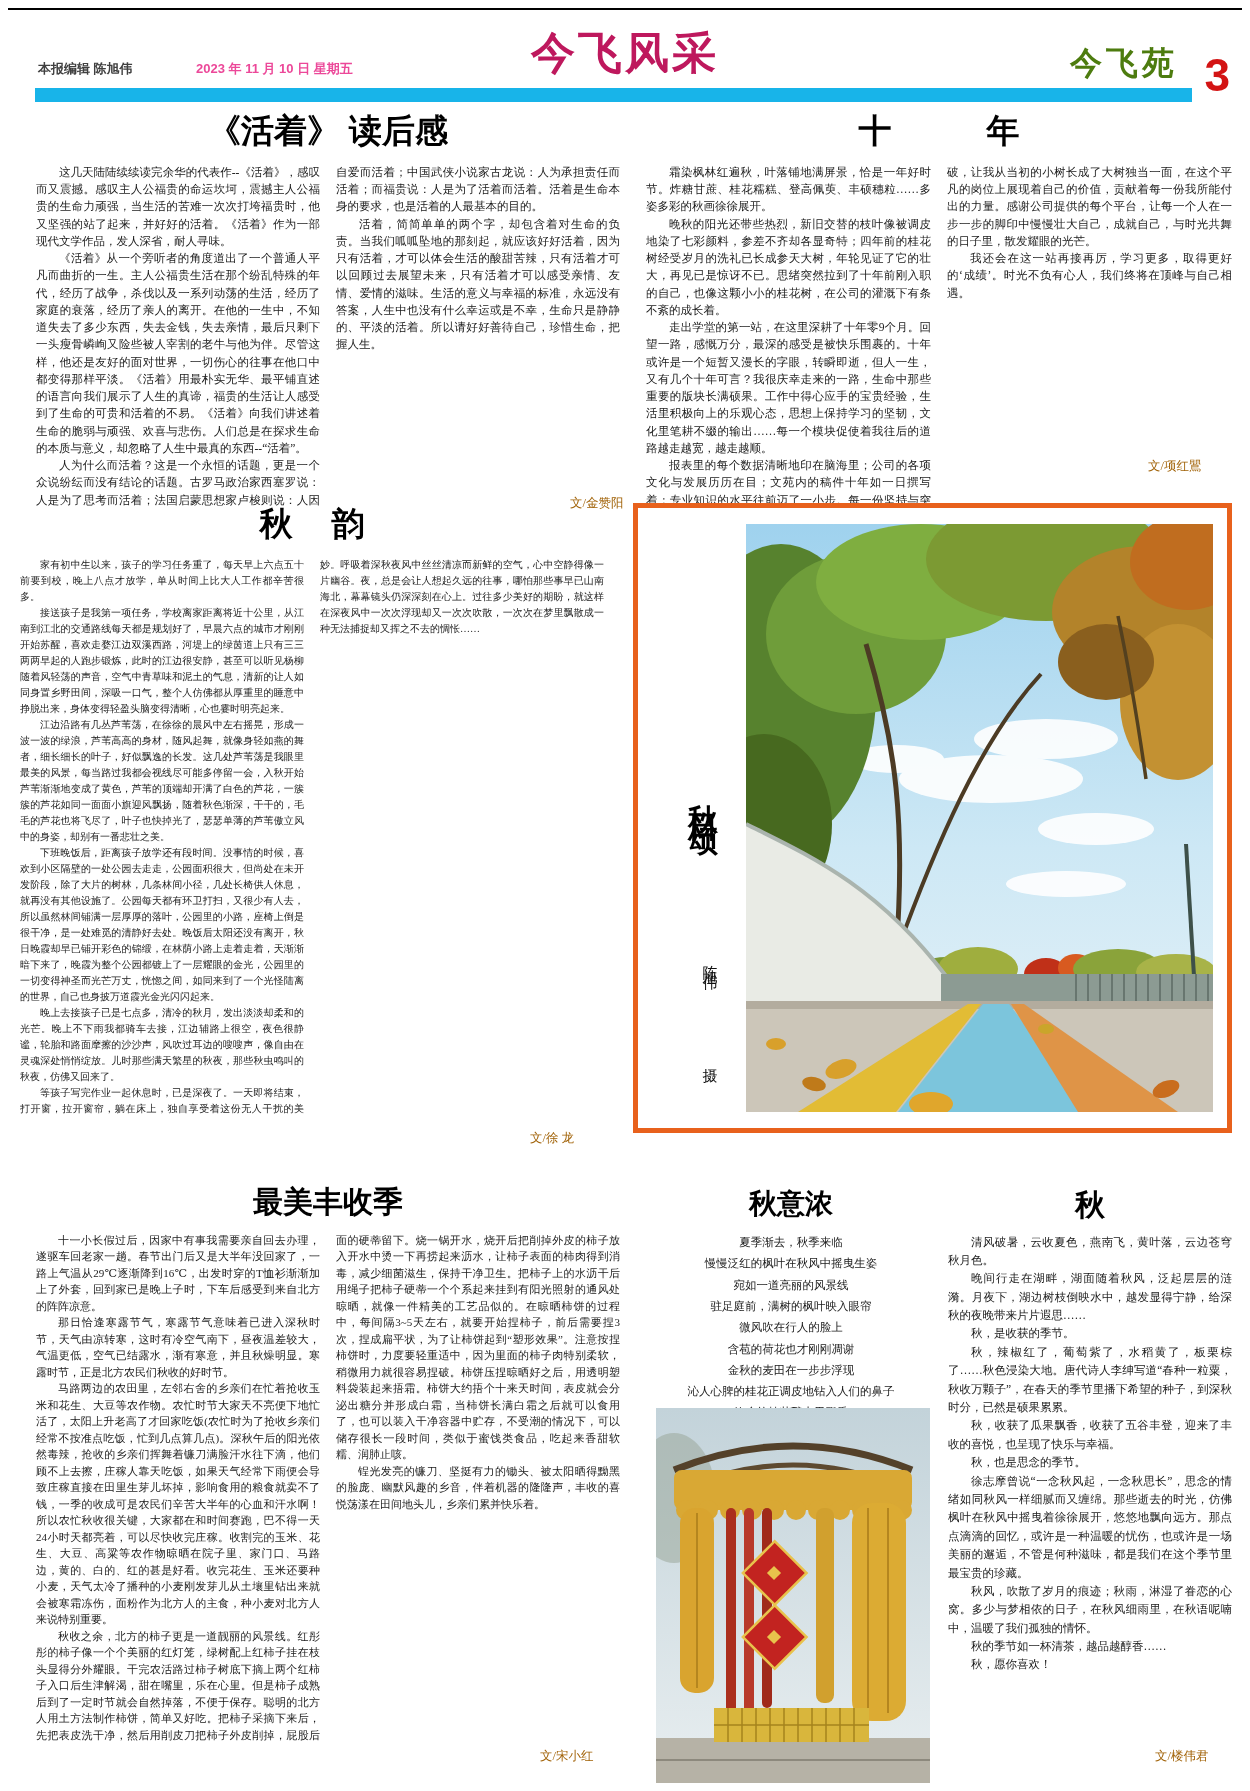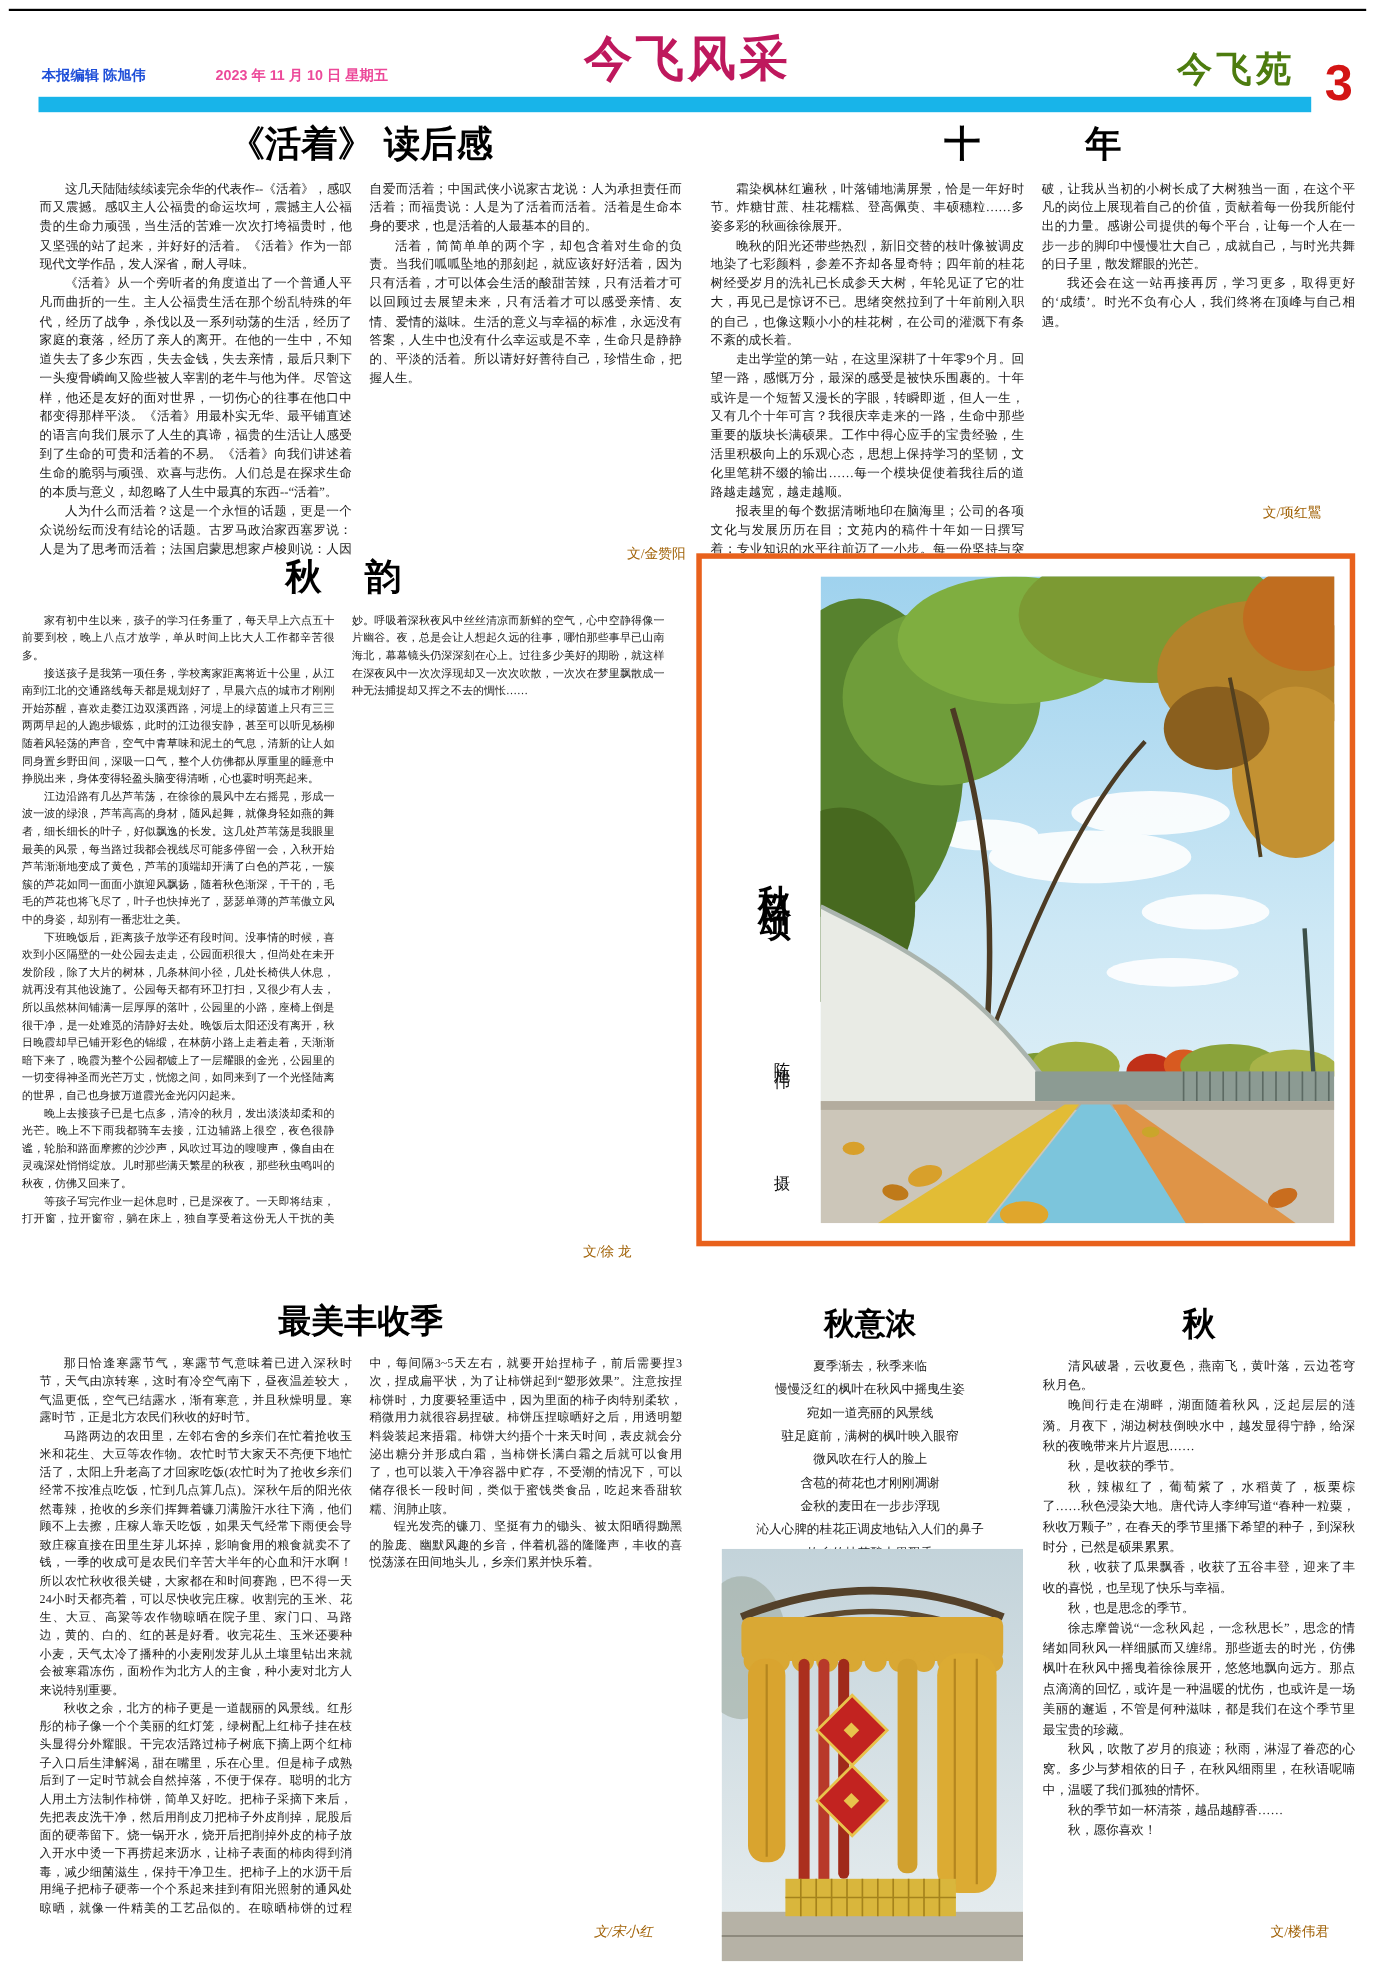--- a/index.html
+++ b/index.html
@@ -2,21 +2,21 @@
 <html><head>
 <meta charset="utf-8">
 <style>
   html,body{margin:0;padding:0;}
   body{
     width:1250px;height:1791px;position:relative;background:#ffffff;
     font-family:"Liberation Serif","DejaVu Serif",serif;color:#1a1a1a;
     overflow:hidden;
   }
   .toprule{position:absolute;left:8px;right:8px;top:8px;height:2px;background:#000;}
-  .hdr-left{position:absolute;left:38px;top:60px;font:bold 13px "Liberation Sans",sans-serif;color:#1d4ed8;}
+  .hdr-left{position:absolute;left:38px;top:60px;font:bold 13px "Liberation Sans",sans-serif;color:#404040;}
   .hdr-date{position:absolute;left:196px;top:60px;font:bold 13px "Liberation Sans",sans-serif;color:#ec4899;}
   .masthead{position:absolute;left:0;right:0;top:24px;text-align:center;
     font-family:"Liberation Sans",sans-serif;font-weight:900;font-size:44px;color:#be185d;letter-spacing:3px;}
   .logo{position:absolute;right:72px;top:42px;color:#4d7c0f;font-size:32px;font-weight:bold;
     font-family:"Liberation Serif",serif;letter-spacing:4px;}
   .pagenum{position:absolute;right:20px;top:48px;color:#d31414;font-size:46px;font-weight:bold;
     font-family:"Liberation Sans",sans-serif;}
   .cyanbar{position:absolute;left:35px;top:88px;width:1157px;height:14px;background:#18b4e9;}
 
   .art-block{position:absolute;}
@@ -174,27 +174,28 @@
       <ellipse cx="300" cy="505" rx="8" ry="5" fill="#caa52b"></ellipse>
       <ellipse cx="420" cy="565" rx="14" ry="8" fill="#c96d1e" transform="rotate(-22 420 565)"></ellipse>
       <ellipse cx="30" cy="520" rx="10" ry="6" fill="#d8a02b"></ellipse>
     </g>
   </svg>
 </div>
 
 <div class="art-block" id="fengshou">
   <div class="art-title" style="font-size:30px;">最美丰收季</div>
   <div class="art-body">
+    <p>十一小长假过后，因家中有事我需要亲自回去办理，遂驱车回老家一趟。春节出门后又是大半年没回家了，一路上气温从29℃逐渐降到16℃，出发时穿的T恤衫渐渐加上了外套，回到家已是晚上子时，下车后感受到来自北方的阵阵凉意。</p>
     <p>那日恰逢寒露节气，寒露节气意味着已进入深秋时节，天气由凉转寒，这时有冷空气南下，昼夜温差较大，气温更低，空气已结露水，渐有寒意，并且秋燥明显。寒露时节，正是北方农民们秋收的好时节。</p>
     <p>马路两边的农田里，左邻右舍的乡亲们在忙着抢收玉米和花生、大豆等农作物。农忙时节大家天不亮便下地忙活了，太阳上升老高了才回家吃饭(农忙时为了抢收乡亲们经常不按准点吃饭，忙到几点算几点)。深秋午后的阳光依然毒辣，抢收的乡亲们挥舞着镰刀满脸汗水往下滴，他们顾不上去擦，庄稼人靠天吃饭，如果天气经常下雨便会导致庄稼直接在田里生芽儿坏掉，影响食用的粮食就卖不了钱，一季的收成可是农民们辛苦大半年的心血和汗水啊！所以农忙秋收很关键，大家都在和时间赛跑，巴不得一天24小时天都亮着，可以尽快收完庄稼。收割完的玉米、花生、大豆、高粱等农作物晾晒在院子里、家门口、马路边，黄的、白的、红的甚是好看。收完花生、玉米还要种小麦，天气太冷了播种的小麦刚发芽儿从土壤里钻出来就会被寒霜冻伤，面粉作为北方人的主食，种小麦对北方人来说特别重要。</p>
     <p>秋收之余，北方的柿子更是一道靓丽的风景线。红彤彤的柿子像一个个美丽的红灯笼，绿树配上红柿子挂在枝头显得分外耀眼。干完农活路过柿子树底下摘上两个红柿子入口后生津解渴，甜在嘴里，乐在心里。但是柿子成熟后到了一定时节就会自然掉落，不便于保存。聪明的北方人用土方法制作柿饼，简单又好吃。把柿子采摘下来后，先把表皮洗干净，然后用削皮刀把柿子外皮削掉，屁股后面的硬蒂留下。烧一锅开水，烧开后把削掉外皮的柿子放入开水中烫一下再捞起来沥水，让柿子表面的柿肉得到消毒，减少细菌滋生，保持干净卫生。把柿子上的水沥干后用绳子把柿子硬蒂一个个系起来挂到有阳光照射的通风处晾晒，就像一件精美的工艺品似的。在晾晒柿饼的过程中，每间隔3~5天左右，就要开始捏柿子，前后需要捏3次，捏成扁平状，为了让柿饼起到“塑形效果”。注意按捏柿饼时，力度要轻重适中，因为里面的柿子肉特别柔软，稍微用力就很容易捏破。柿饼压捏晾晒好之后，用透明塑料袋装起来捂霜。柿饼大约捂个十来天时间，表皮就会分泌出糖分并形成白霜，当柿饼长满白霜之后就可以食用了，也可以装入干净容器中贮存，不受潮的情况下，可以储存很长一段时间，类似于蜜饯类食品，吃起来香甜软糯、润肺止咳。</p>
     <p>锃光发亮的镰刀、坚挺有力的锄头、被太阳晒得黝黑的脸庞、幽默风趣的乡音，伴着机器的隆隆声，丰收的喜悦荡漾在田间地头儿，乡亲们累并快乐着。</p>
   </div>
 </div>
-<div class="abs-byline" style="left:540px;top:1748px;font-style:italic;">文/宋小红</div>
+<div class="abs-byline" style="left:540px;top:1748px;">文/宋小红</div>
 
 <div class="art-block" id="qiuyinong">
   <div class="art-title" style="font-size:28px;">秋意浓</div>
   <div class="poem">
     <div>夏季渐去，秋季来临</div>
     <div>慢慢泛红的枫叶在秋风中摇曳生姿</div>
     <div>宛如一道亮丽的风景线</div>
     <div>驻足庭前，满树的枫叶映入眼帘</div>
     <div>微风吹在行人的脸上</div>
     <div>含苞的荷花也才刚刚凋谢</div>

